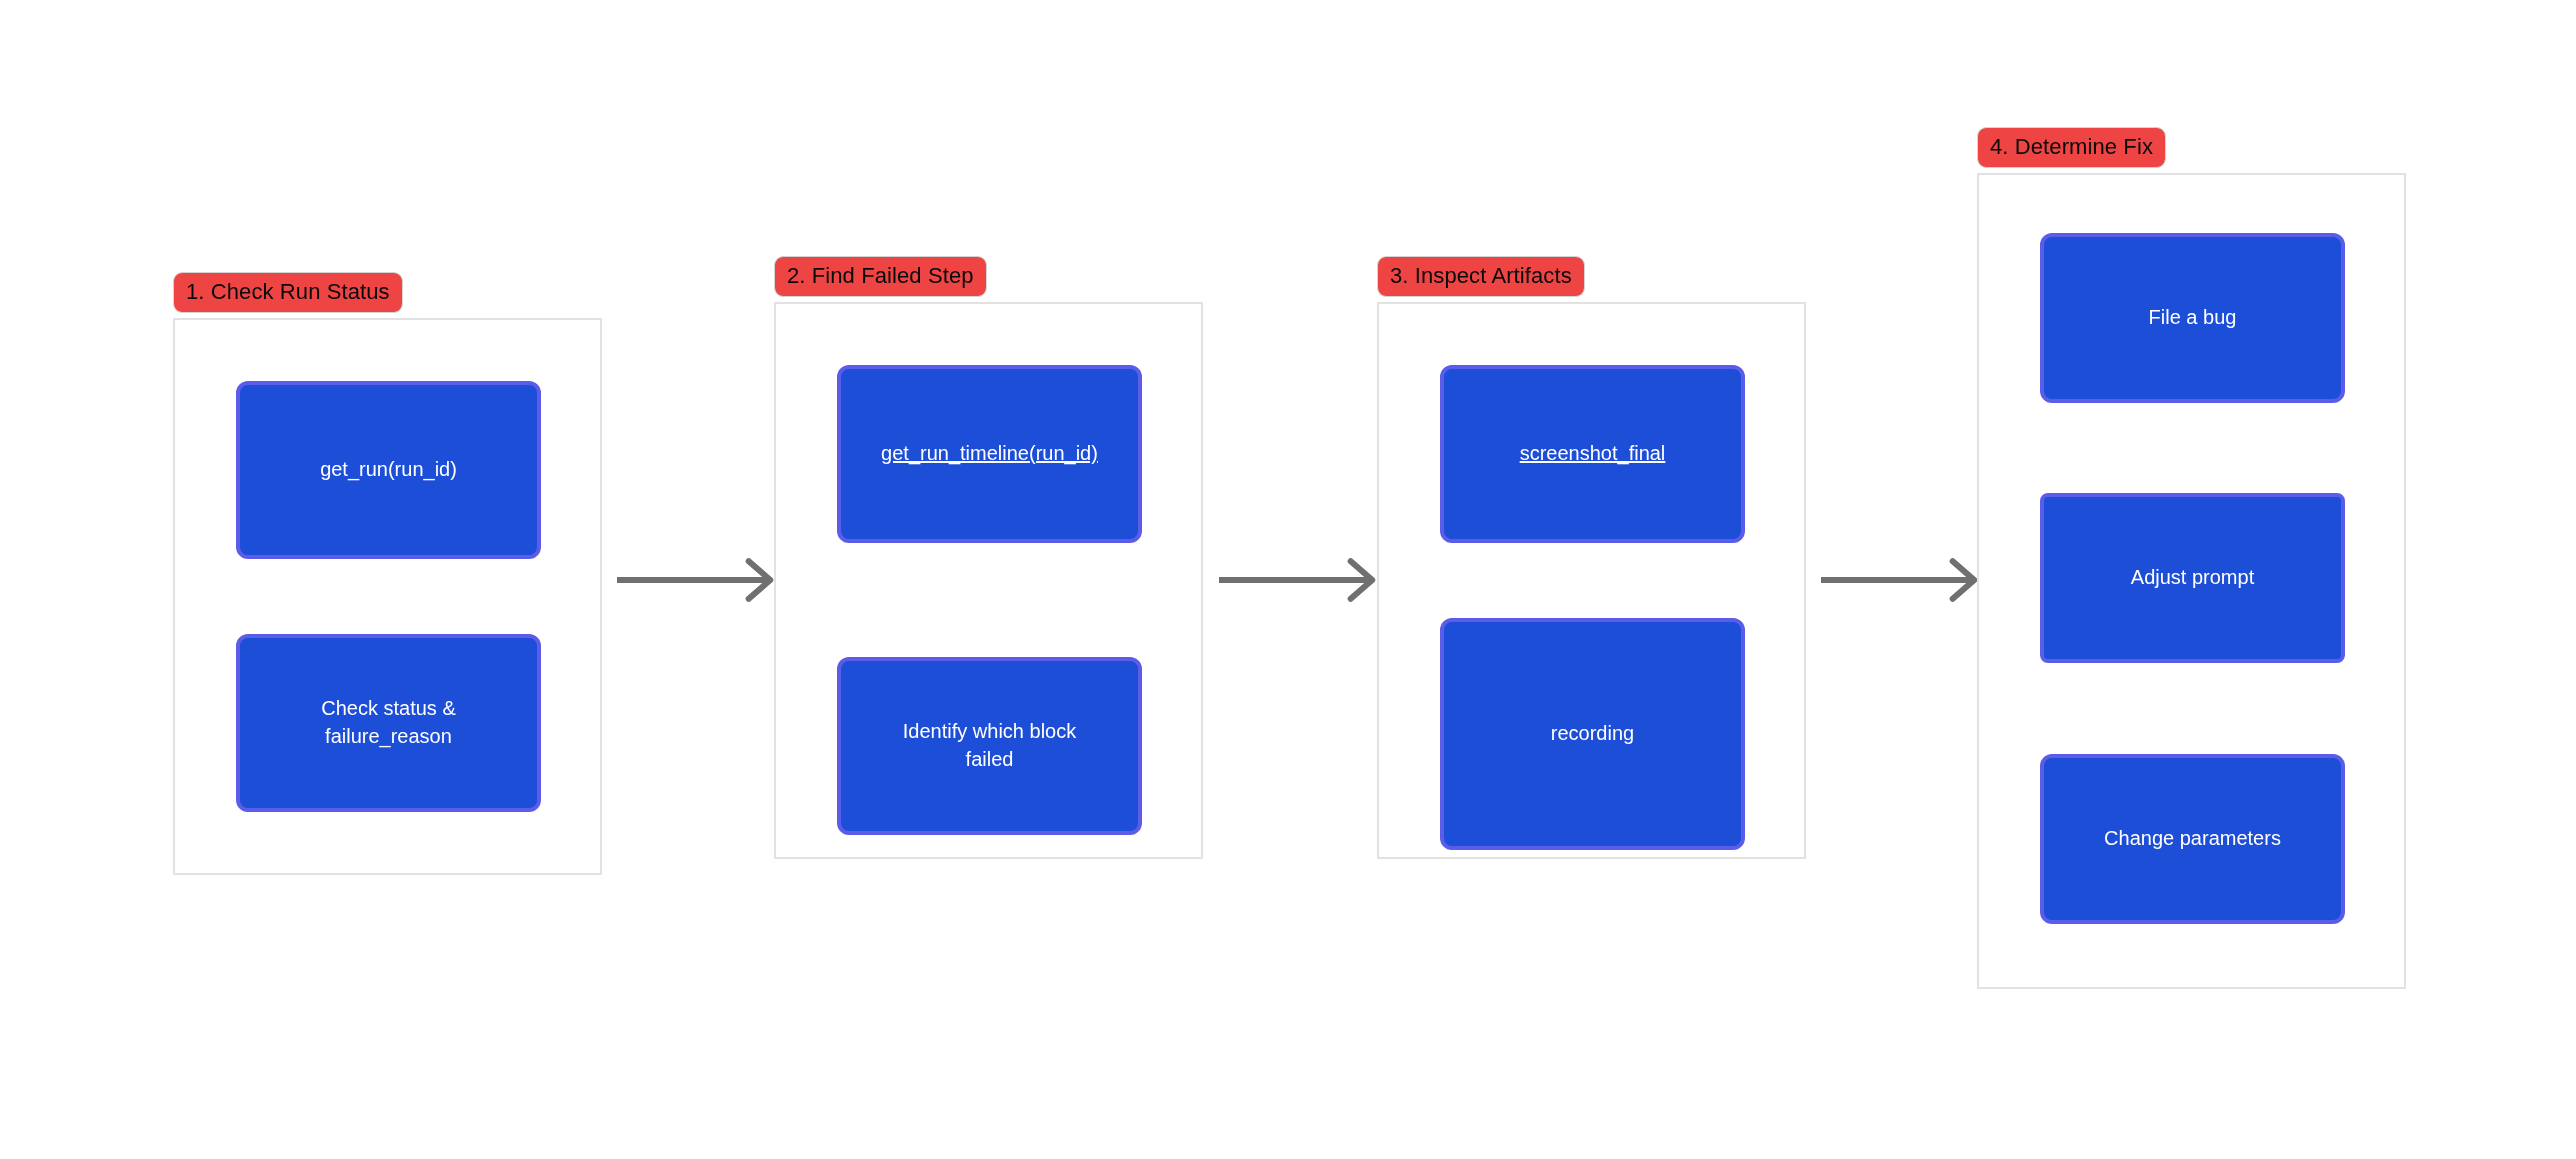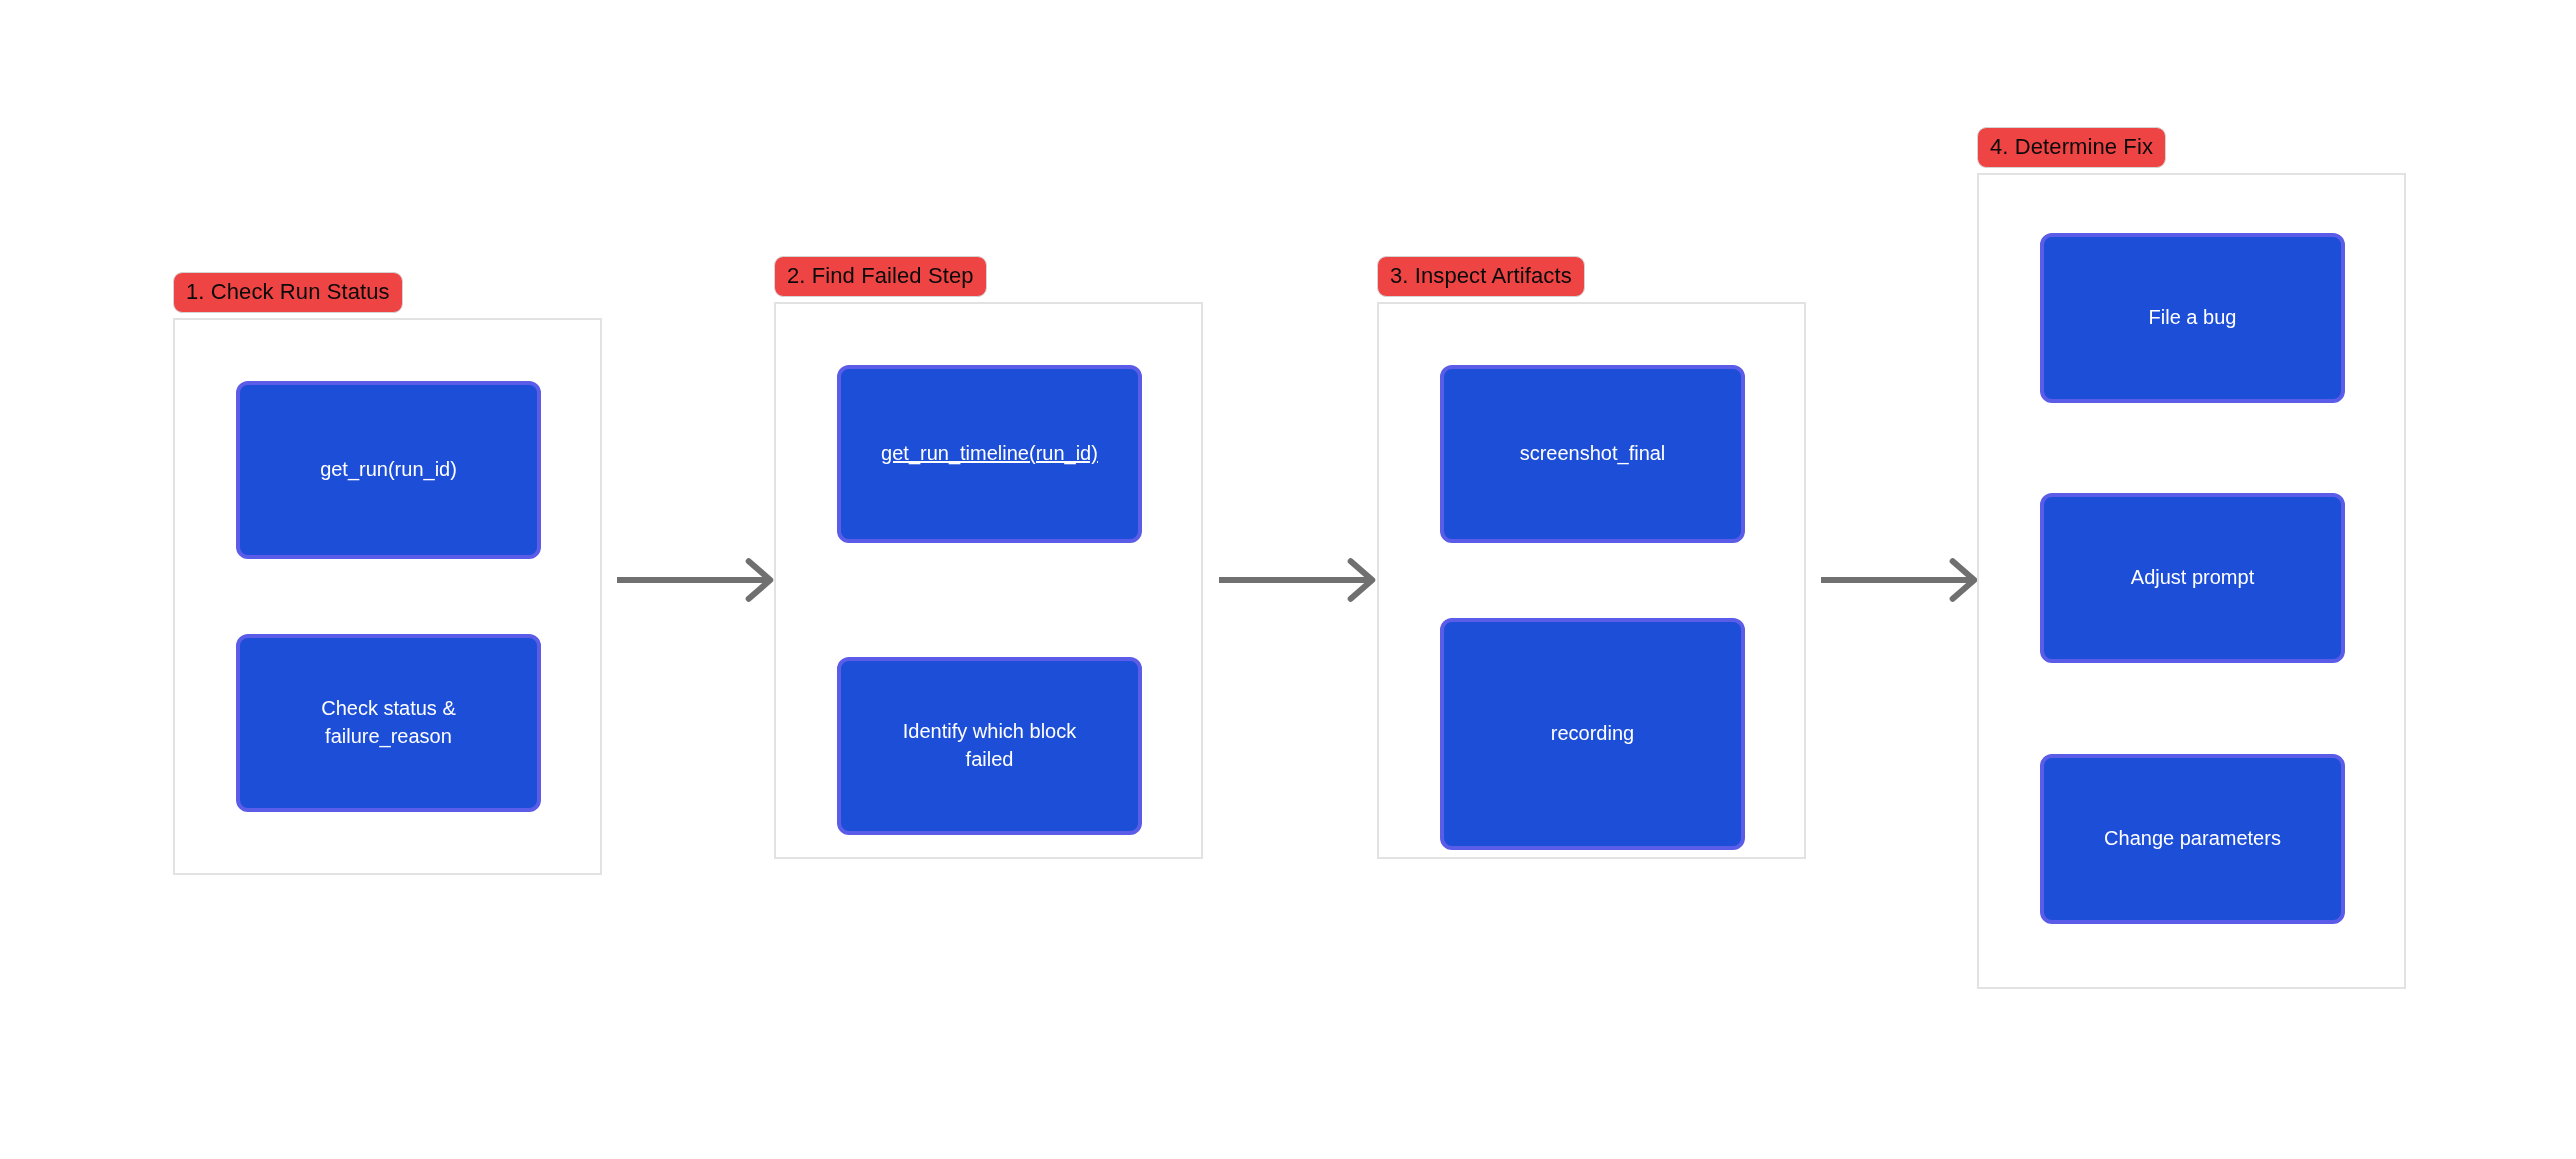--- a/index.html
+++ b/index.html
@@ -112,33 +112,33 @@
   <div class="arrow" style="left:1219px; top:553px; width:168px;">
     <svg width="168" height="54" viewBox="0 0 250 80" aria-hidden="true">
       <line x1="0" y1="40" x2="222" y2="40" stroke="#707070" stroke-width="9" stroke-linecap="butt"></line>
       <polyline points="196,12 228,40 196,68" fill="none" stroke="#707070" stroke-width="9" stroke-linecap="round" stroke-linejoin="round"></polyline>
     </svg>
   </div>
 
   <div class="cluster" style="left:1377px; top:256px; width:429px; height:604px;">
     <div class="cluster-label">3. Inspect Artifacts</div>
     <div class="cluster-box" style="top:46px; width:429px; height:557px;"></div>
-    <div class="node" style="left:63px; top:109px; width:305px; height:178px;">screenshot_final</div>
+    <div class="node" style="left:63px; top:109px; width:305px; height:178px;text-decoration:underline;">screenshot_final</div>
     <div class="node" style="left:63px; top:362px; width:305px; height:232px;">recording</div>
   </div>
 
   <div class="arrow" style="left:1821px; top:553px; width:168px;">
     <svg width="168" height="54" viewBox="0 0 250 80" aria-hidden="true">
       <line x1="0" y1="40" x2="222" y2="40" stroke="#707070" stroke-width="9" stroke-linecap="butt"></line>
       <polyline points="196,12 228,40 196,68" fill="none" stroke="#707070" stroke-width="9" stroke-linecap="round" stroke-linejoin="round"></polyline>
     </svg>
   </div>
 
   <div class="cluster" style="left:1977px; top:127px; width:429px; height:862px;">
     <div class="cluster-label">4. Determine Fix</div>
     <div class="cluster-box" style="top:46px; width:429px; height:816px;"></div>
     <div class="node" style="left:63px; top:106px; width:305px; height:170px;">File a bug</div>
-    <div class="node" style="left:63px; top:366px; width:305px; height:170px;">Adjust prompt</div>
+    <div class="node" style="left:63px; top:366px; width:305px; height:170px;border-radius:8px;">Adjust prompt</div>
     <div class="node" style="left:63px; top:627px; width:305px; height:170px;">Change parameters</div>
   </div>
 
 </div>
 
 
 </body></html>

